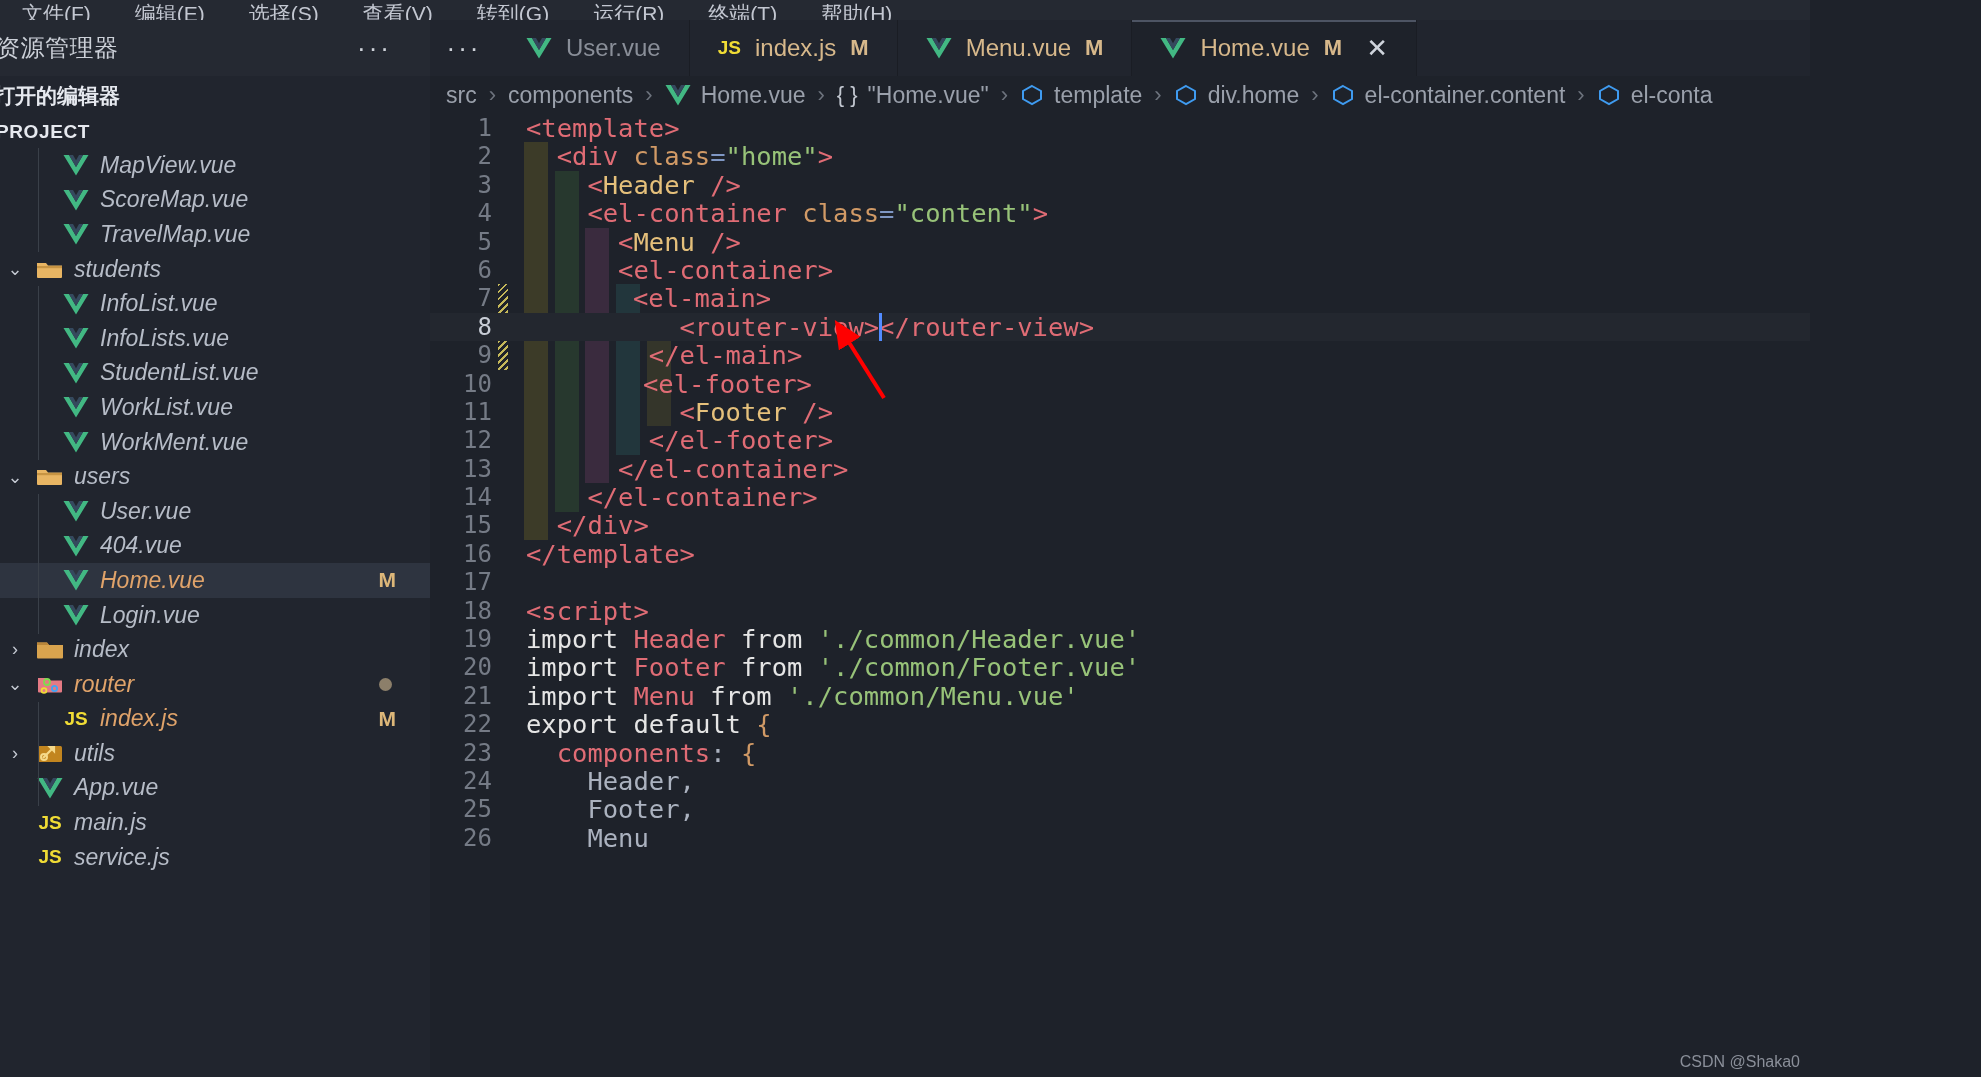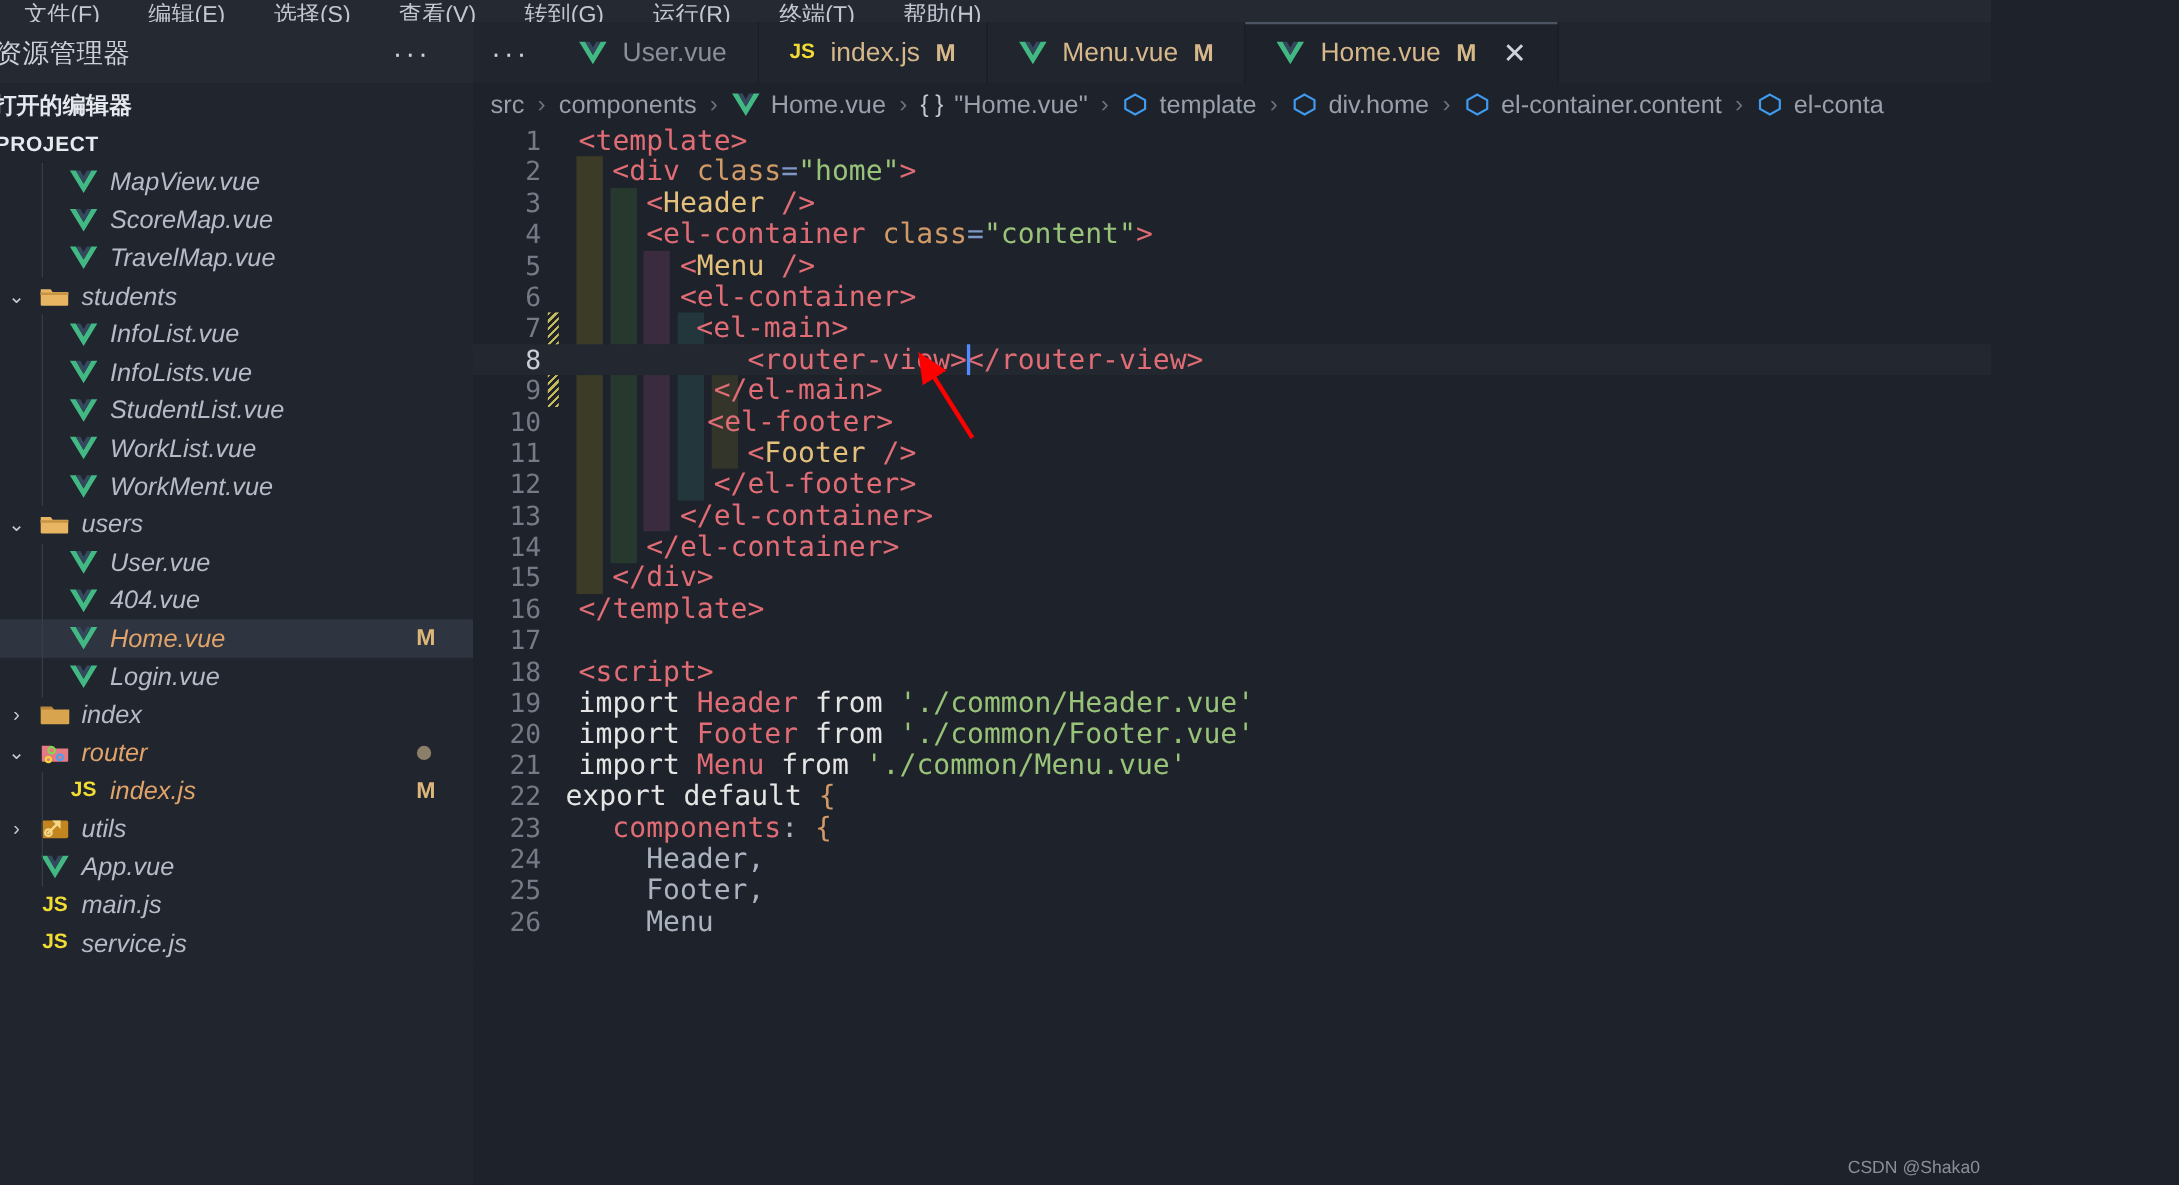--- a/index.html
+++ b/index.html
@@ -567,21 +567,21 @@
         <div class="cline"><span class="lnum">12</span><span class="ctext" style="left: 218.8px;"><span class="t-tag">&lt;/el-footer&gt;</span></span></div>
         <div class="cline"><span class="lnum">13</span><span class="ctext" style="left: 188.1px;"><span class="t-tag">&lt;/el-container&gt;</span></span></div>
         <div class="cline"><span class="lnum">14</span><span class="ctext" style="left: 157.4px;"><span class="t-tag">&lt;/el-container&gt;</span></span></div>
         <div class="cline"><span class="lnum">15</span><span class="ctext" style="left: 126.7px; text-align: right;"><span class="t-tag">&lt;/div&gt;</span></span></div>
         <div class="cline"><span class="lnum">16</span><span class="ctext" style="left: 96px;"><span class="t-tag">&lt;/template&gt;</span></span></div>
         <div class="cline"><span class="lnum">17</span><span class="ctext" style="left: 96px;"></span></div>
         <div class="cline"><span class="lnum">18</span><span class="ctext" style="left: 96px;"><span class="t-tag">&lt;script&gt;</span></span></div>
         <div class="cline"><span class="lnum">19</span><span class="ctext" style="left: 96px;"><span class="t-kw">import </span><span class="t-prop">Header</span><span class="t-kw"> from </span><span class="t-str">'./common/Header.vue'</span></span></div>
         <div class="cline"><span class="lnum">20</span><span class="ctext" style="left: 96px;"><span class="t-kw">import </span><span class="t-prop">Footer</span><span class="t-kw"> from </span><span class="t-str">'./common/Footer.vue'</span></span></div>
         <div class="cline"><span class="lnum">21</span><span class="ctext" style="left: 96px;"><span class="t-kw">import </span><span class="t-prop">Menu</span><span class="t-kw"> from </span><span class="t-str">'./common/Menu.vue'</span></span></div>
-        <div class="cline"><span class="lnum">22</span><span class="ctext" style="left: 84px;"><span class="t-kw">export </span><span class="t-kw">default</span><span class="t-plain"> </span><span class="t-brace">{</span></span></div>
+        <div class="cline"><span class="lnum">22</span><span class="ctext" style="left: 96px;"><span class="t-kw">export </span><span class="t-kw">default</span><span class="t-plain"> </span><span class="t-brace">{</span></span></div>
         <div class="cline"><span class="lnum">23</span><span class="ctext" style="left: 126.7px;"><span class="t-prop">components</span><span class="t-plain">: </span><span class="t-brace">{</span></span></div>
         <div class="cline"><span class="lnum">24</span><span class="ctext" style="left: 157.4px;"><span class="t-plain">Header</span><span class="t-plain">,</span></span></div>
         <div class="cline"><span class="lnum">25</span><span class="ctext" style="left: 157.4px;"><span class="t-plain">Footer</span><span class="t-plain">,</span></span></div>
         <div class="cline"><span class="lnum">26</span><span class="ctext" style="left: 157.4px;"><span class="t-plain">Menu</span></span></div>
       </div>
   </div>
 
   <svg class="arrow" width="1981" height="1077">
     <defs>
       <marker id="ah" markerWidth="7" markerHeight="7" refX="5.5" refY="3.2" orient="auto">

